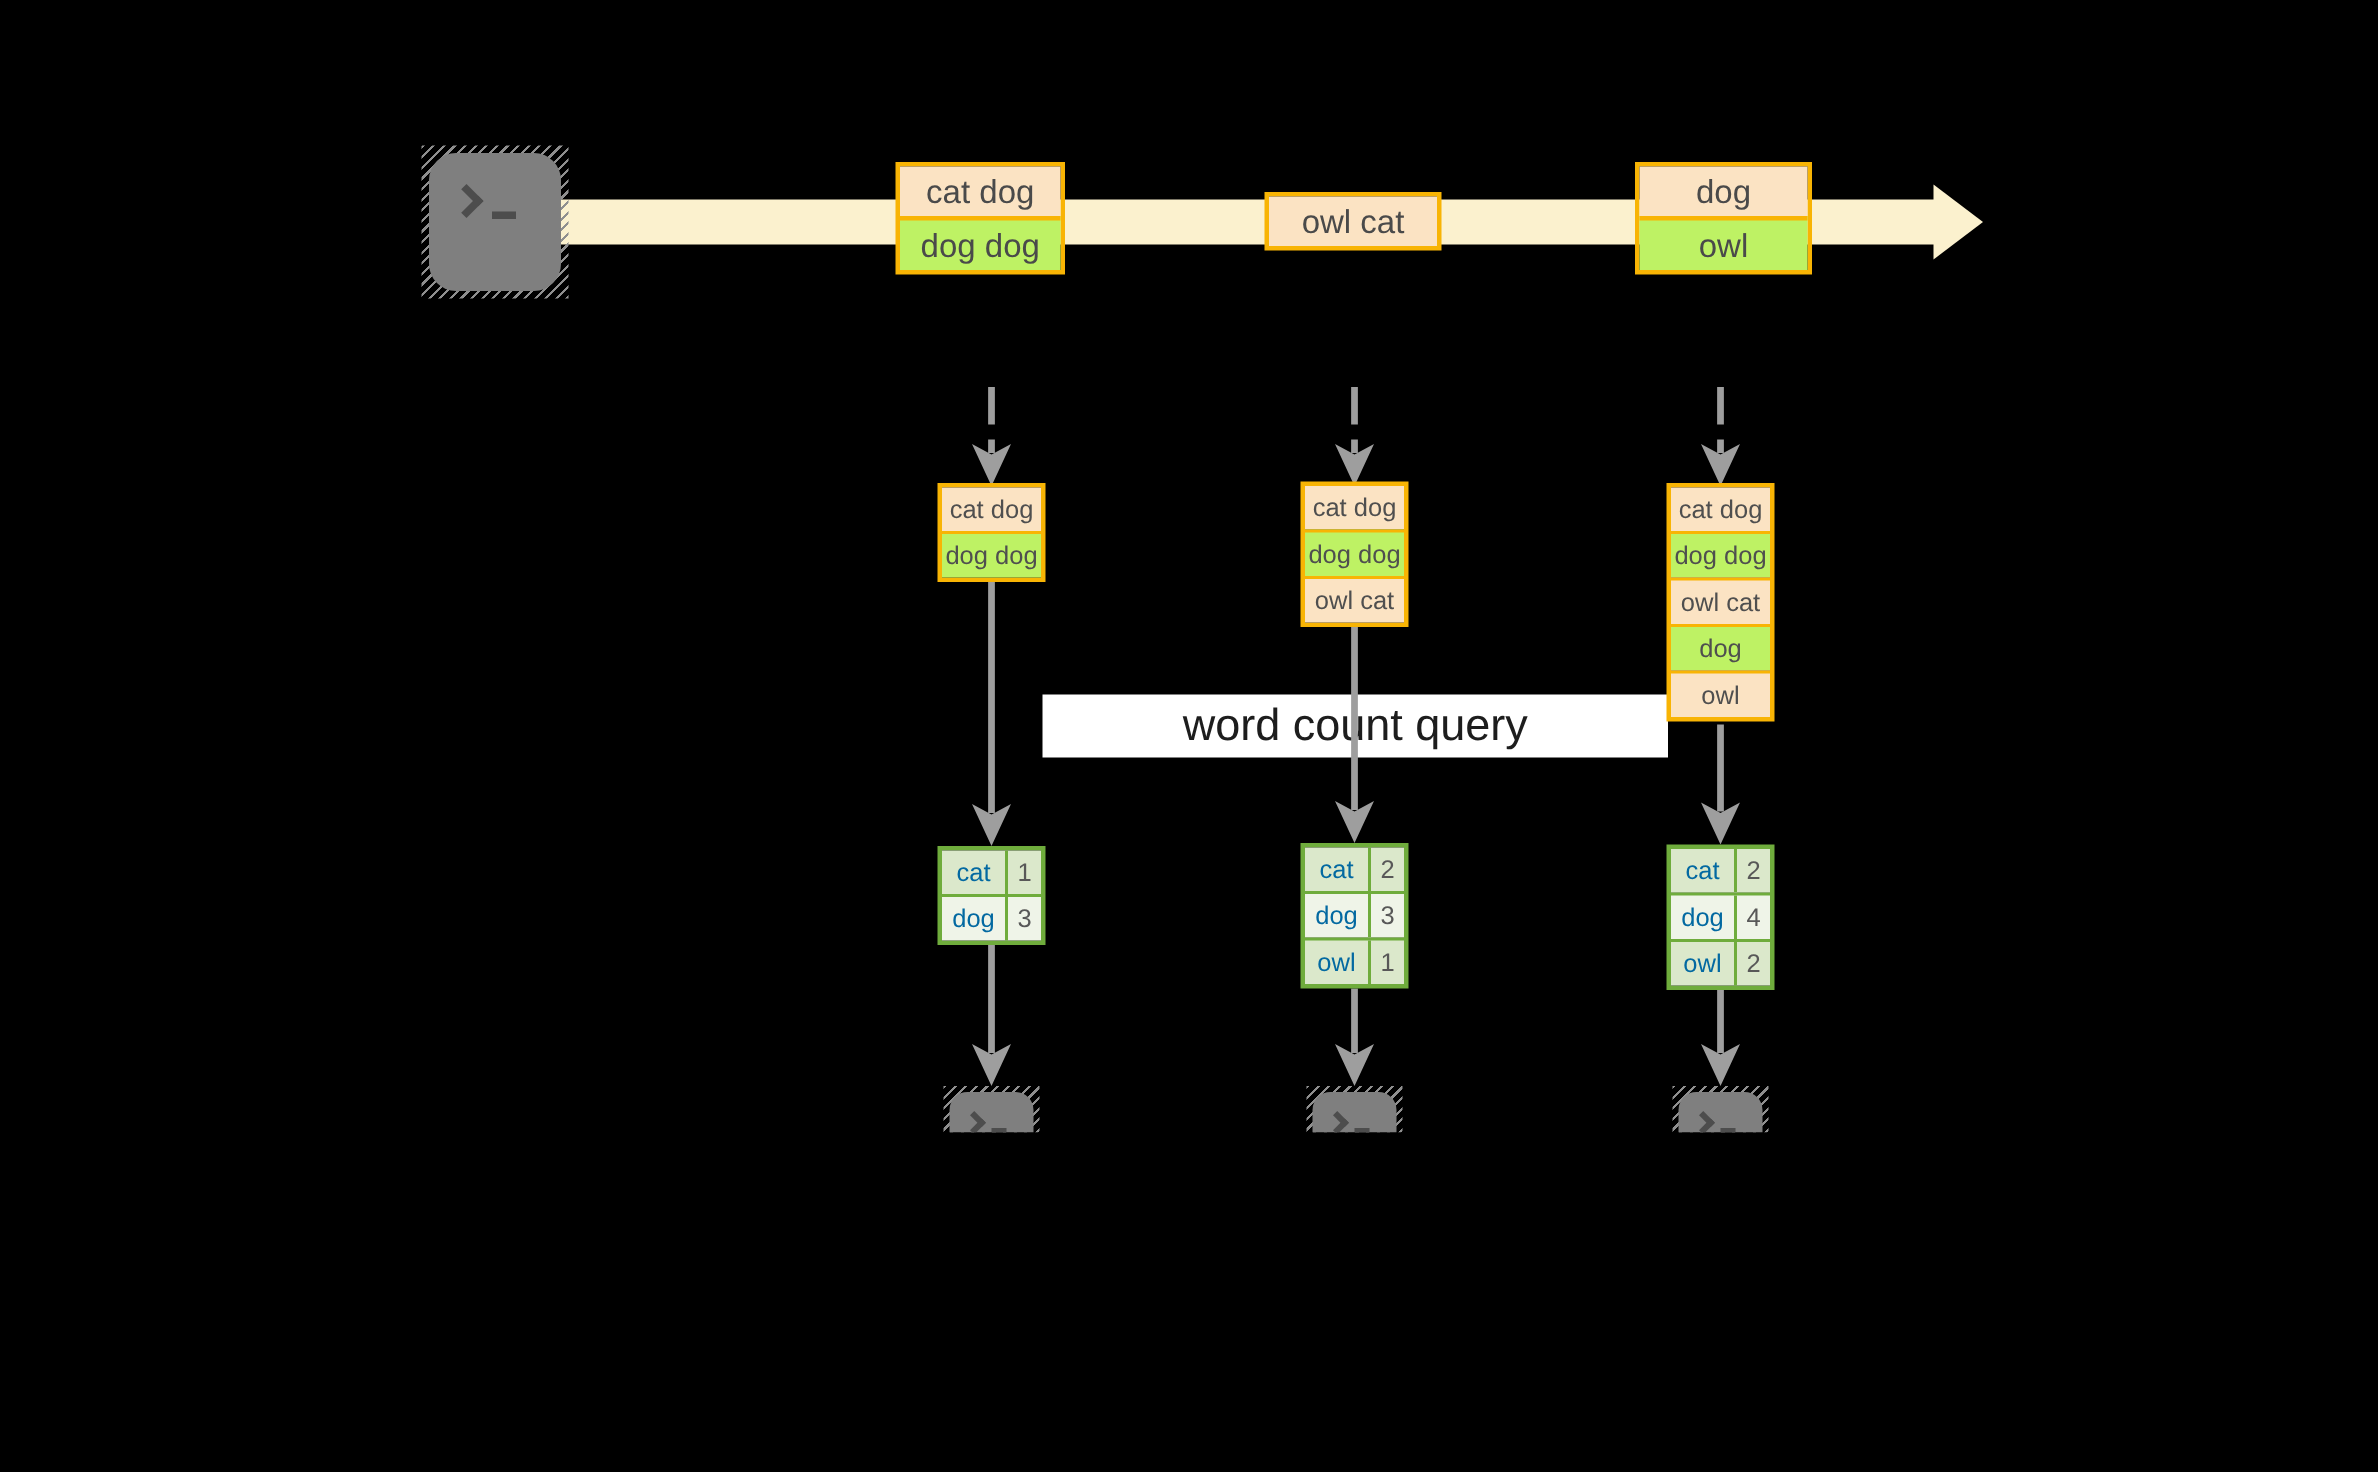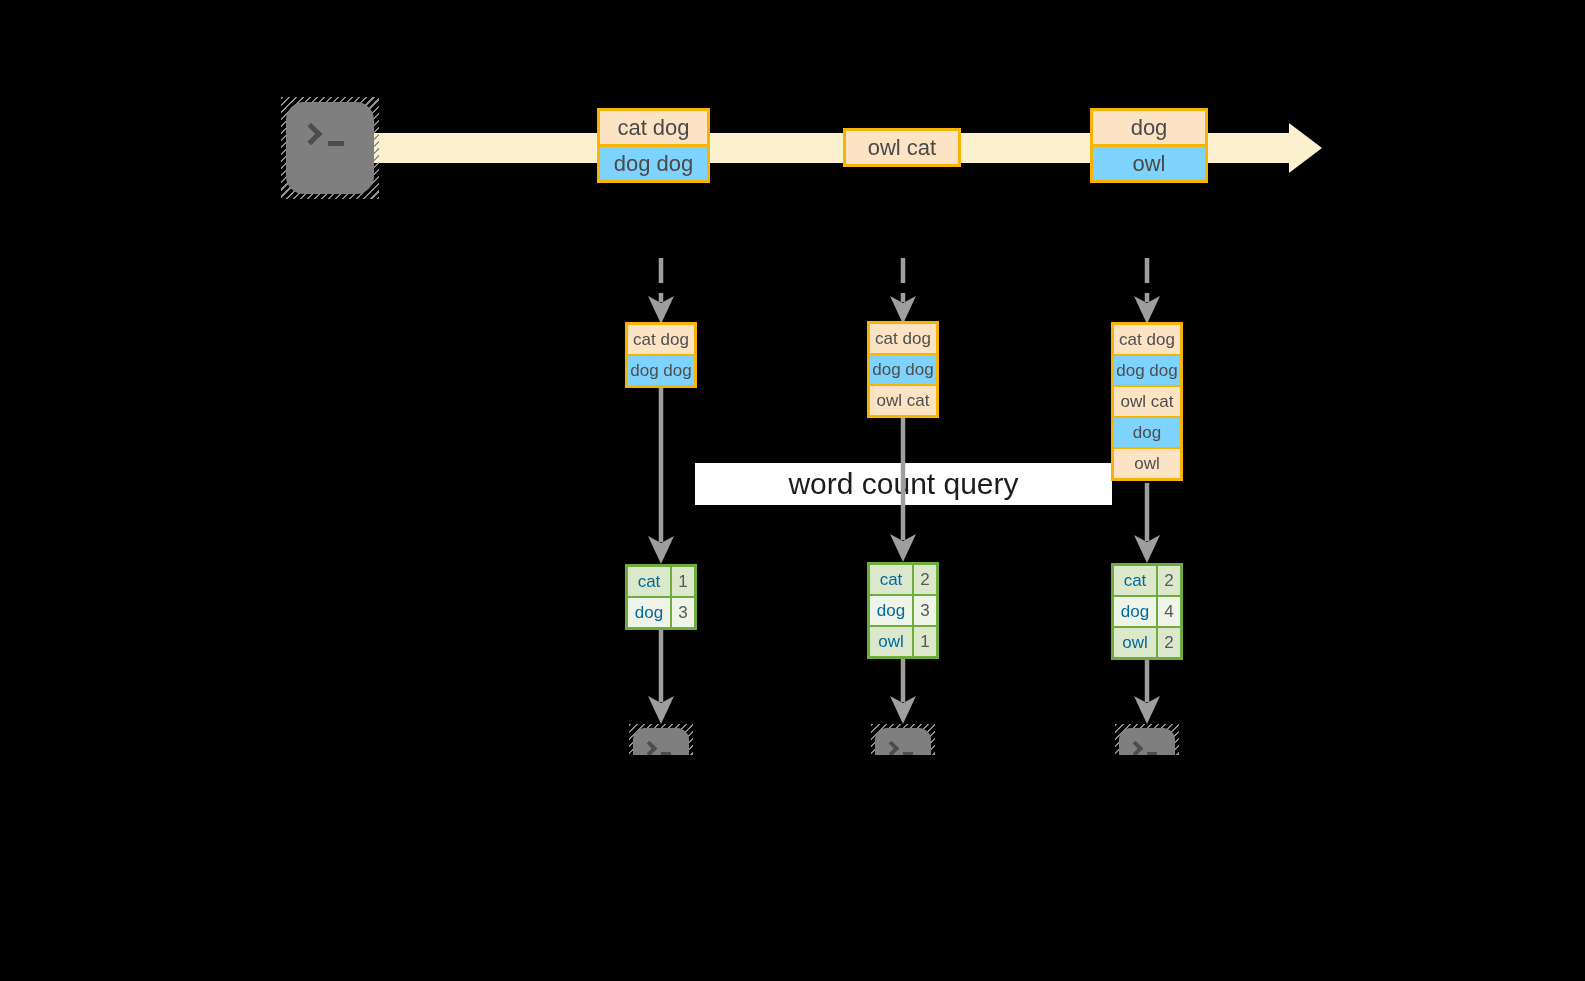--- a/index.html
+++ b/index.html
@@ -10,21 +10,21 @@
   
   .stream-band{position:absolute;left:374px;top:133px;width:916px;height:30px;background:#FBF1CE;z-index:1;}
   .stream-head{position:absolute;left:1289px;top:123px;width:0;height:0;z-index:1;
     border-top:25px solid transparent;border-bottom:25px solid transparent;border-left:33px solid #FBF1CE;}
   
   .stream-box{position:absolute;border:3px solid #F8B404;z-index:2;display:flex;flex-direction:column;}
   .scell{height:33px;display:flex;align-items:center;justify-content:center;
     font-size:22px;color:#4A4A4A;}
   .scell + .scell{border-top:3px solid #F8B404;}
   .fill-dark{background:#FBE3C3;}
-  .fill-light{background:#7dd3fc;}
+  .fill-light{background:#bef264;}
   
   .stack{position:absolute;border:3px solid #F8B404;z-index:6;display:flex;flex-direction:column;width:66px;}
   .stack .kcell{height:29px;display:flex;align-items:center;justify-content:center;
     font-size:17px;color:#4F4F4F;}
   .stack .kcell + .kcell{border-top:2px solid #F8B404;}
   
   .banner{position:absolute;left:695px;top:463px;width:417px;height:42px;background:#FFFFFF;z-index:3;
     display:flex;align-items:center;justify-content:center;font-size:30px;color:#1D1D1D;}
   
   .count-table{position:absolute;border:3px solid #6FAC3C;z-index:6;width:66px;display:flex;flex-direction:column;}

